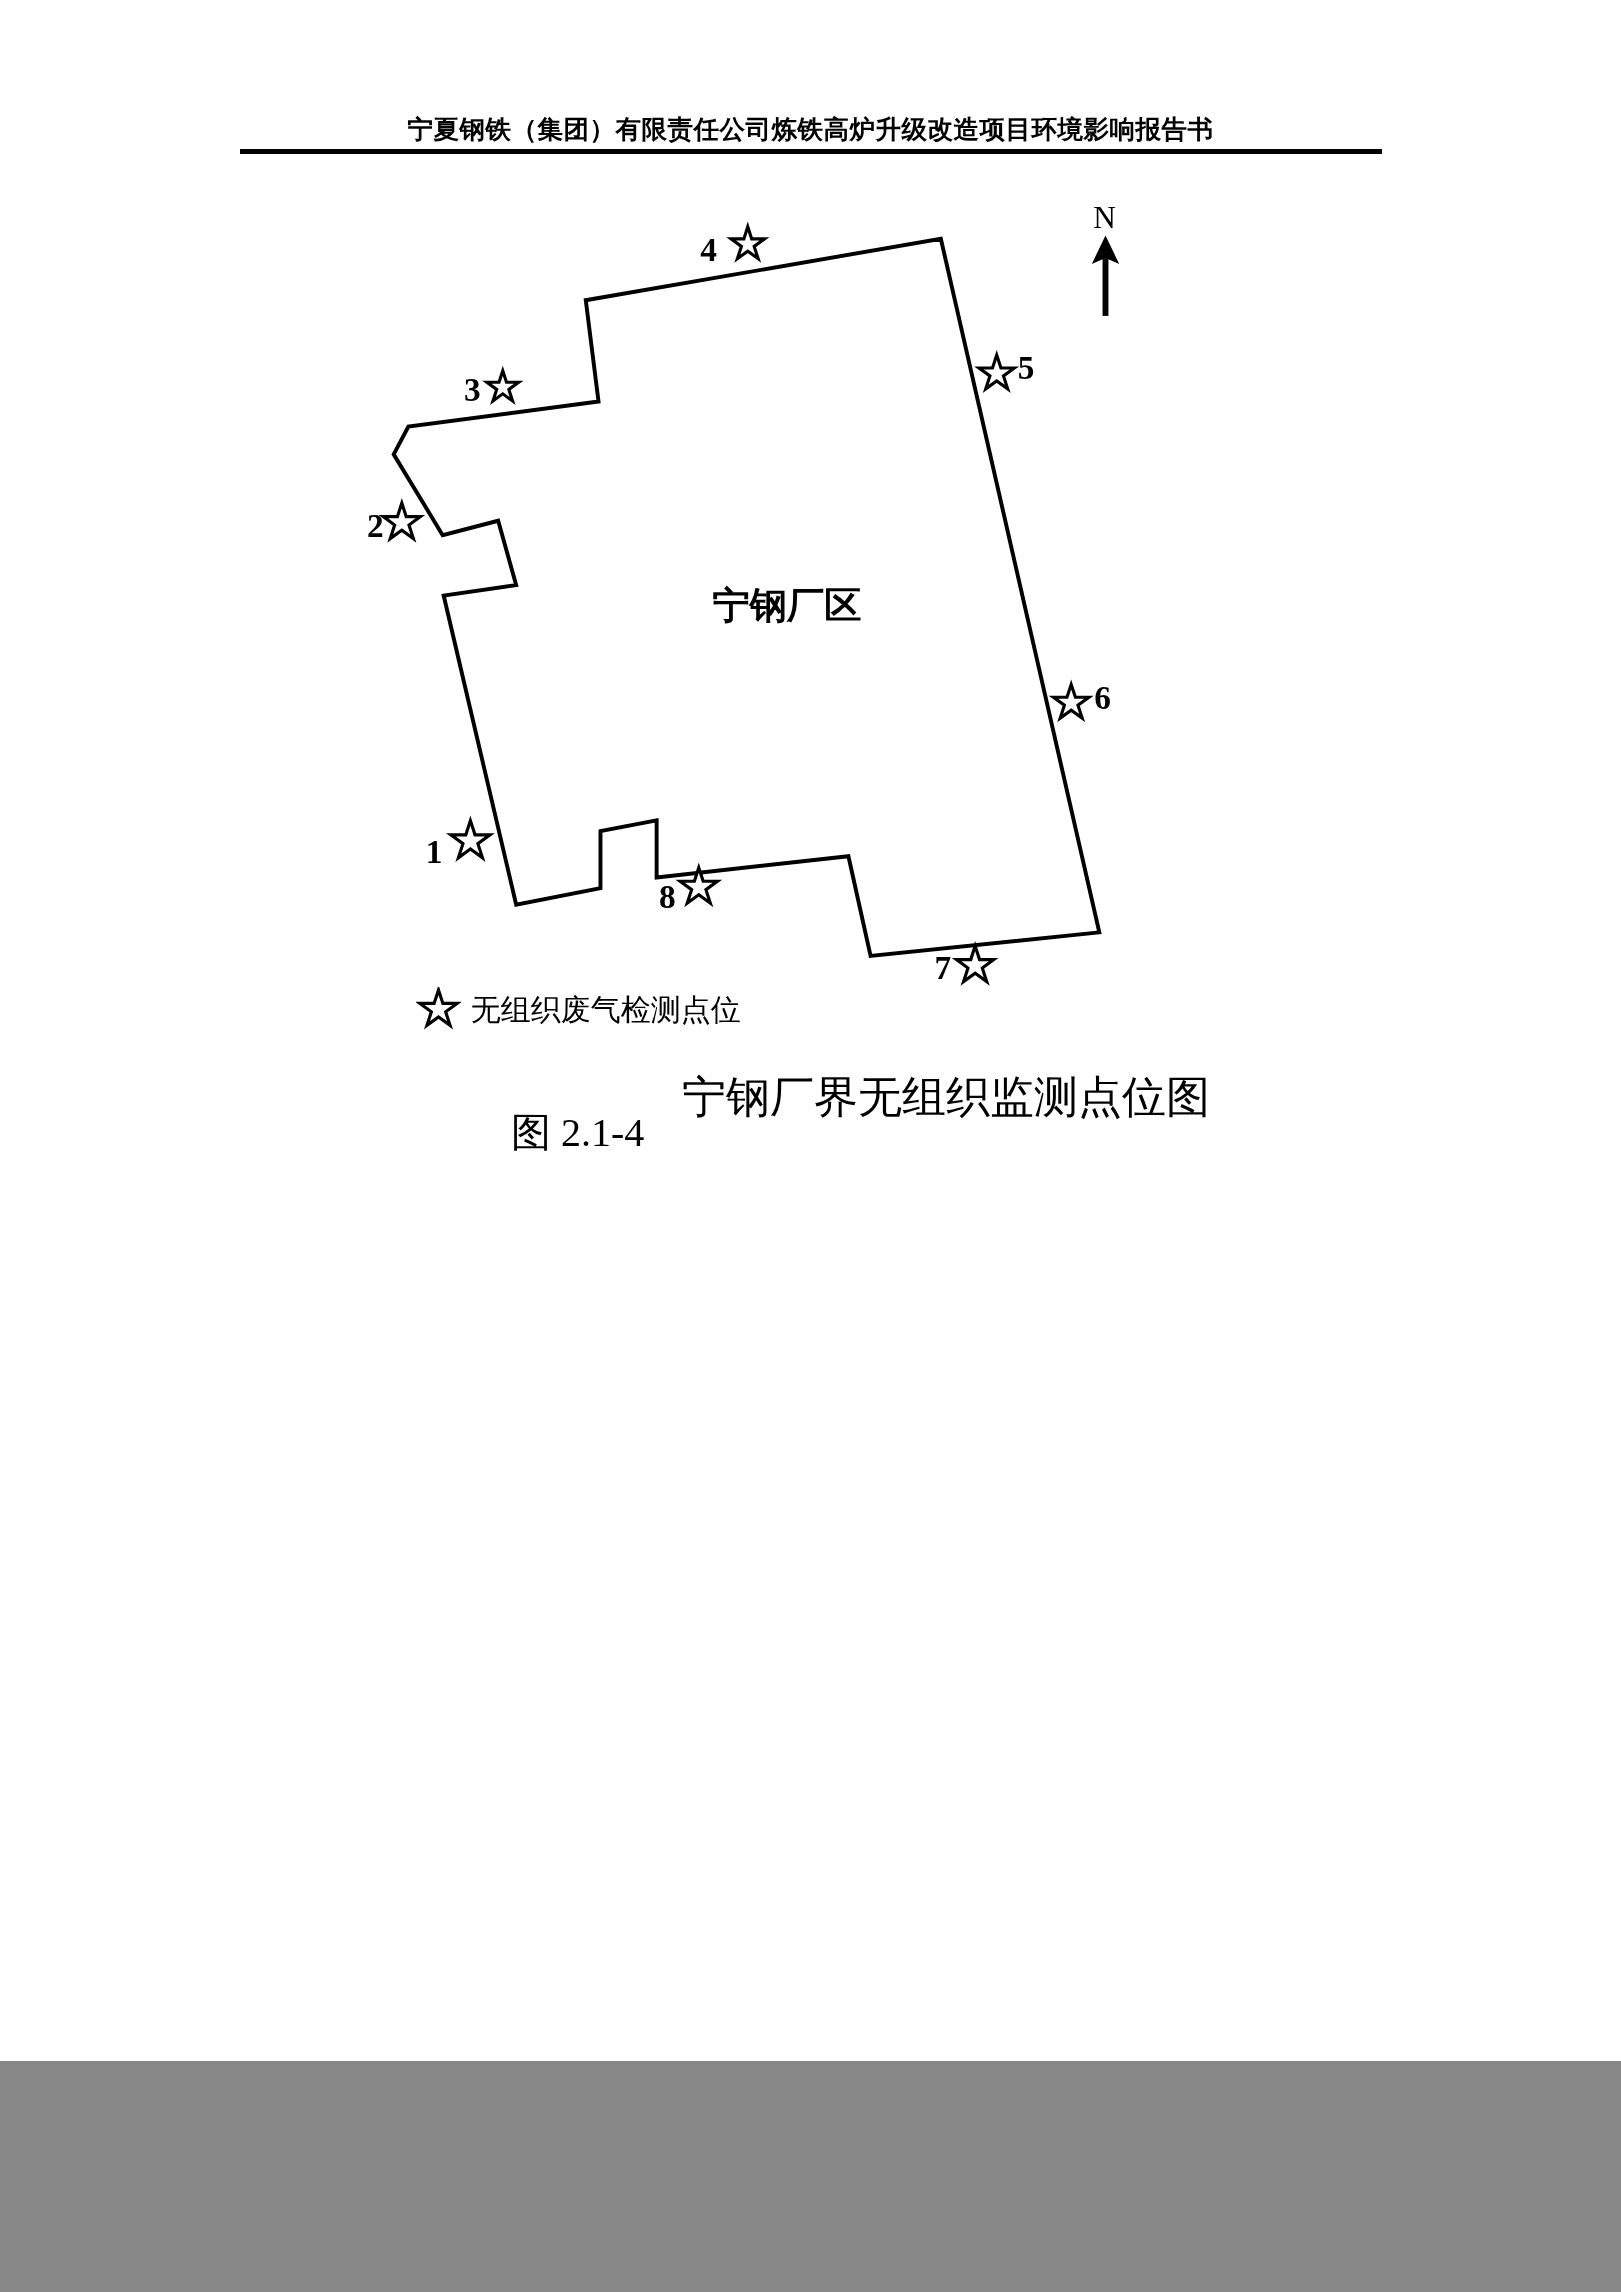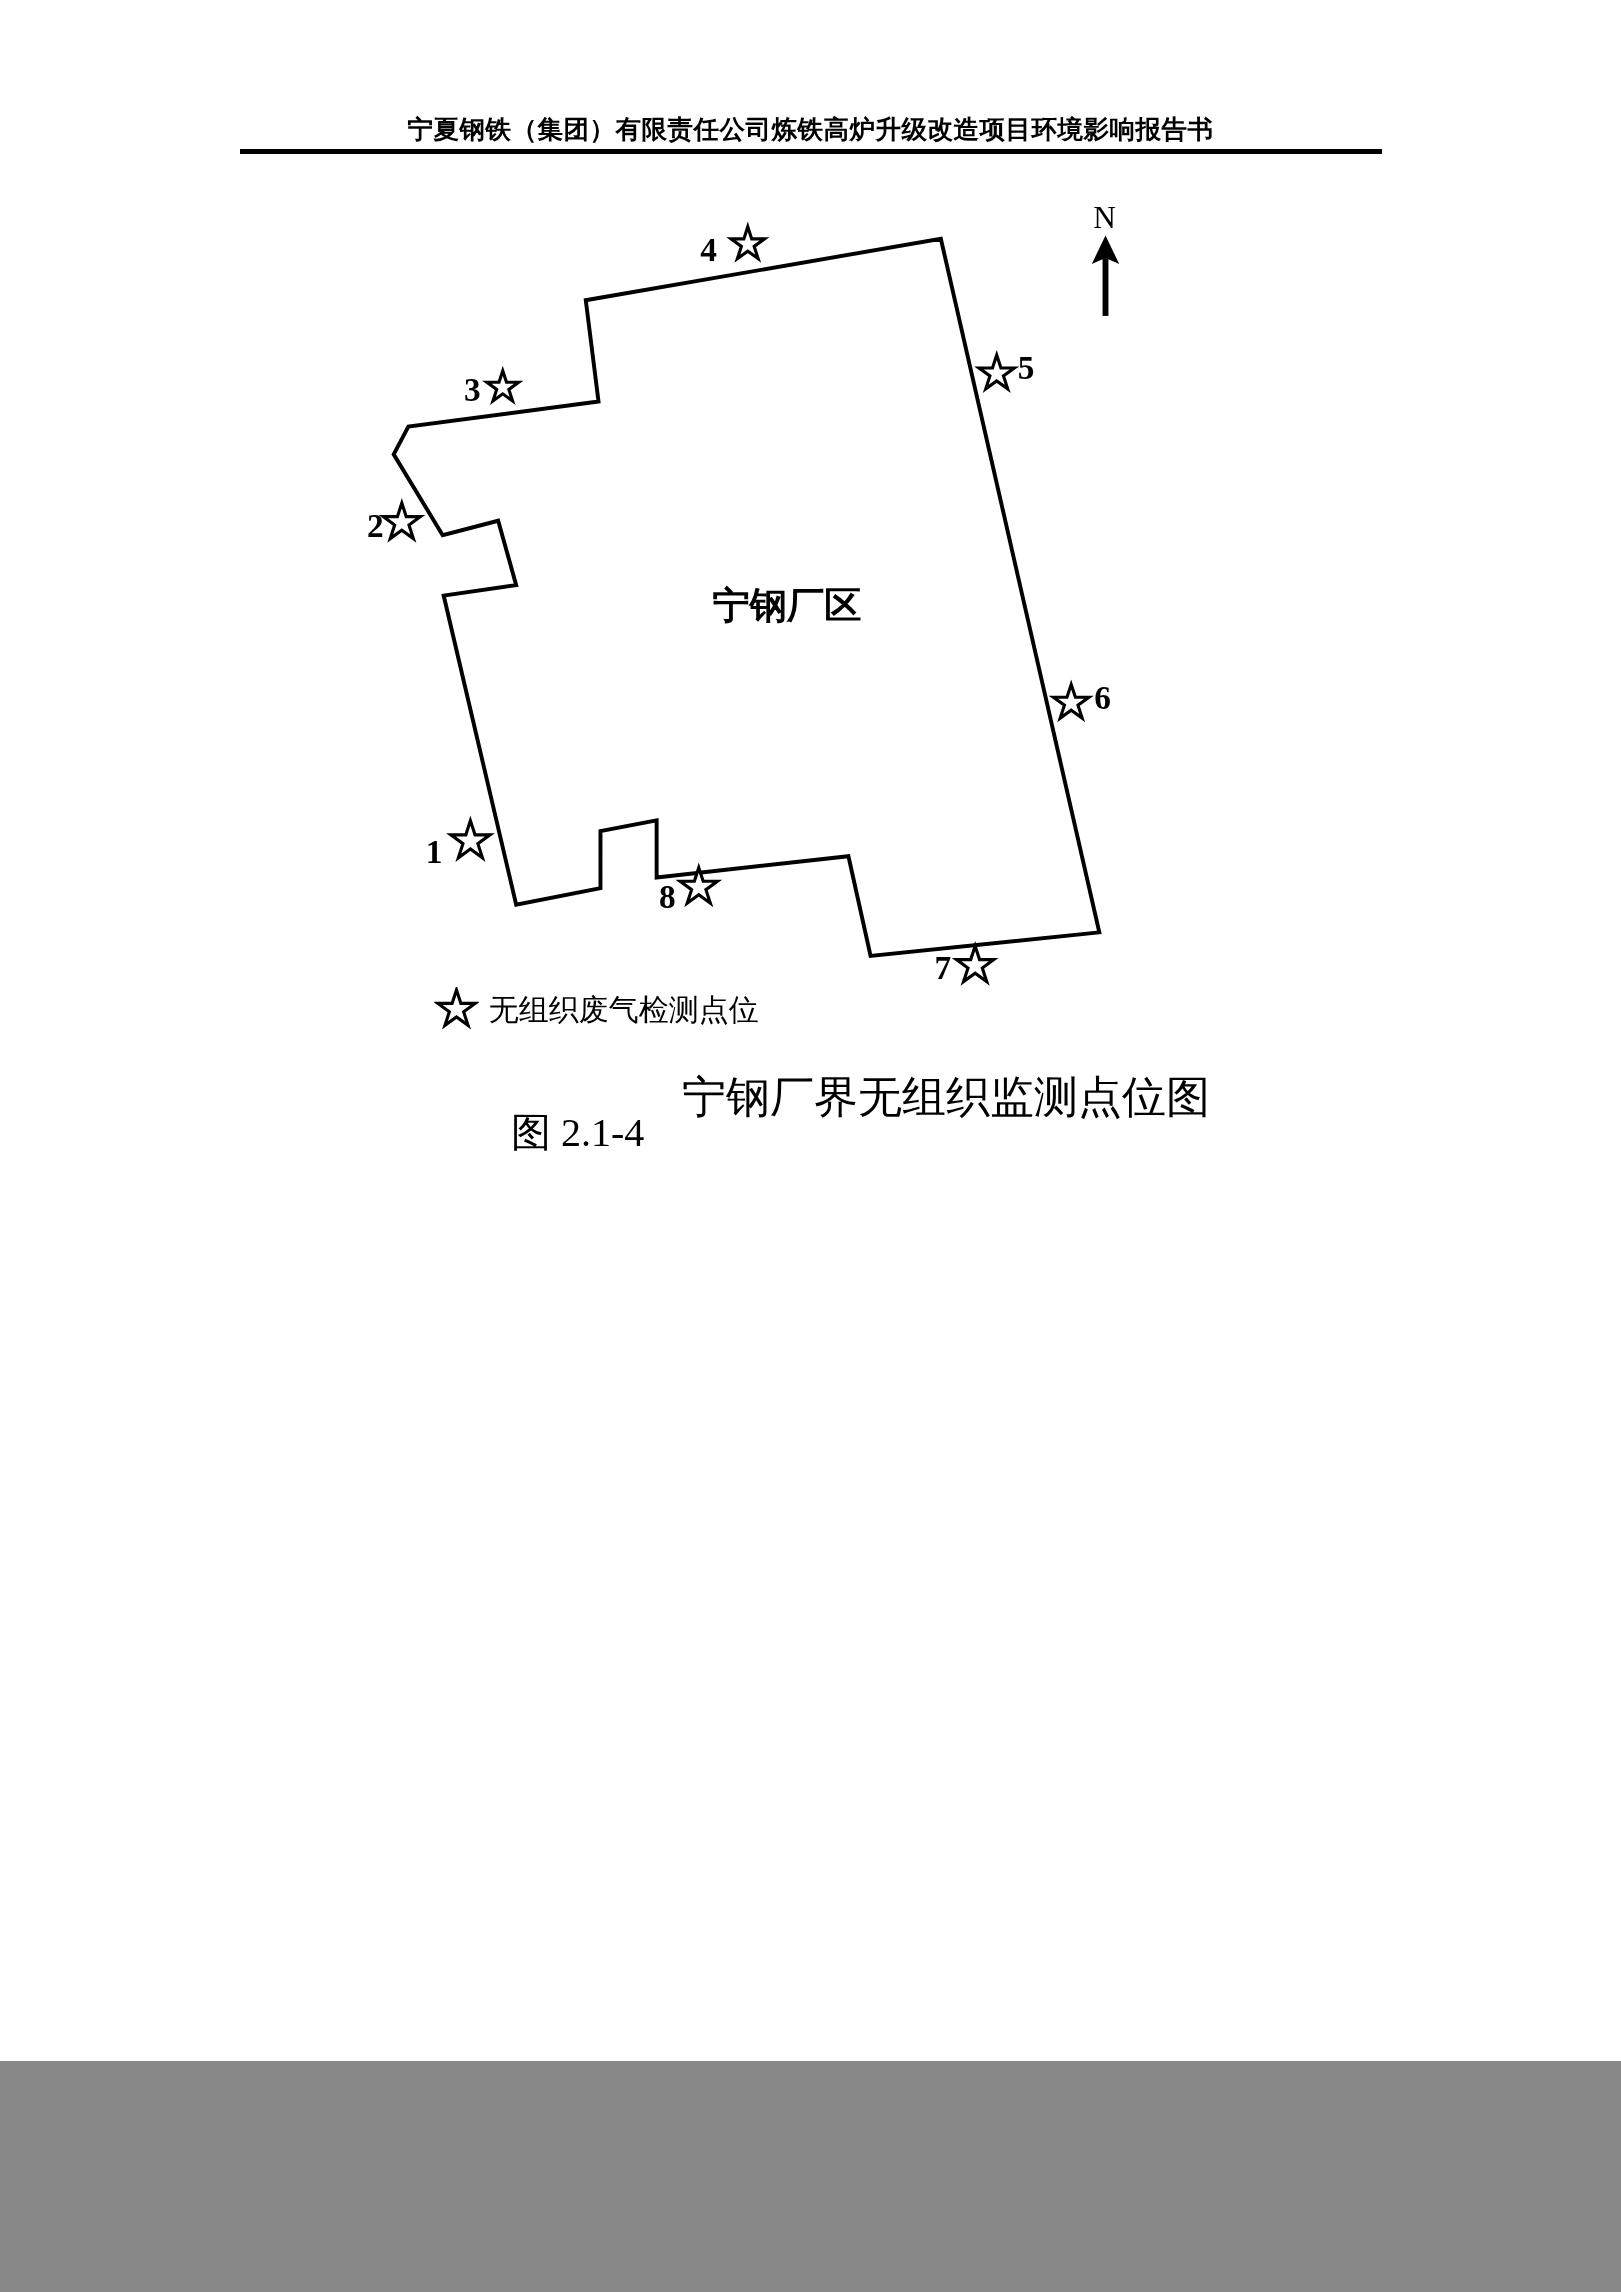--- a/index.html
+++ b/index.html
@@ -49,21 +49,21 @@
     text-anchor:middle;dominant-baseline:central;
     fill:#000;
   }
   .north-label{
     font-family:"Liberation Serif","DejaVu Serif",serif;
     font-size:32px;
     text-anchor:middle;dominant-baseline:central;
     fill:#000;
   }
   .legend{
-    left:434px;top:987px;
+    left:416px;top:987px;
     display:flex;align-items:flex-start;gap:9.8px;
   }
   .legend-text{
     font-size:30px;line-height:45px;
   }
   .caption-figno{
     left:511px;top:1115px;
     font-size:40px;line-height:35px;text-align:center;
   }
   .caption-title{

